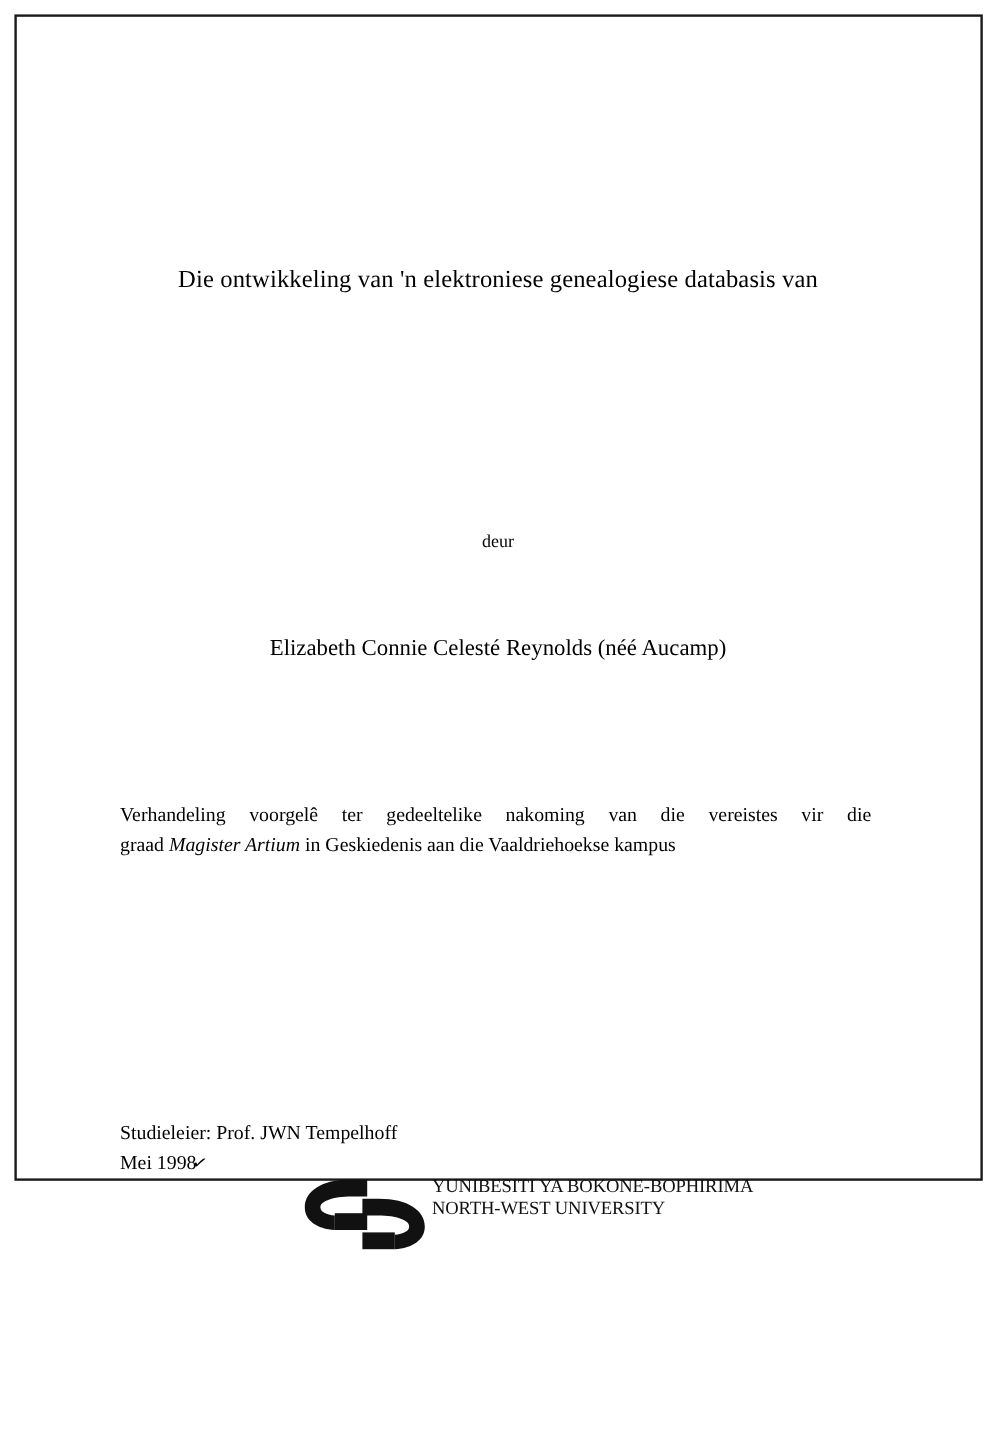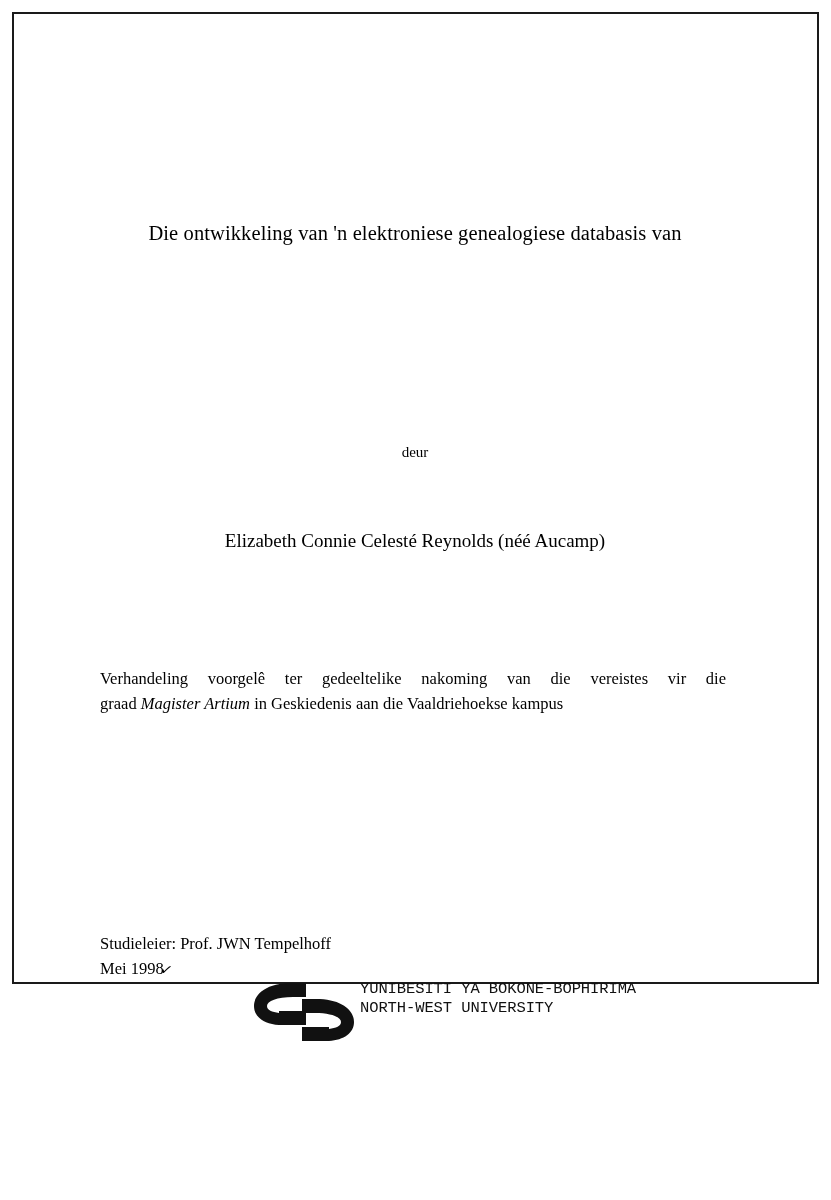--- a/index.html
+++ b/index.html
@@ -116,21 +116,21 @@
     position: absolute;
     left: 0;
     top: 3px;
     width: 112px;
     height: 70px;
   }
   .logo-text {
     position: absolute;
     left: 112px;
     top: 6px;
-    font-family: Liberation Mono, monospace;
+    font-family: Liberation Serif, serif;
     font-size: 15.5px;
     line-height: 18.5px;
     letter-spacing: -0.1px;
     font-weight: 400;
     color: #111111;
   }
 </style>
 </head>
 <body>
 

